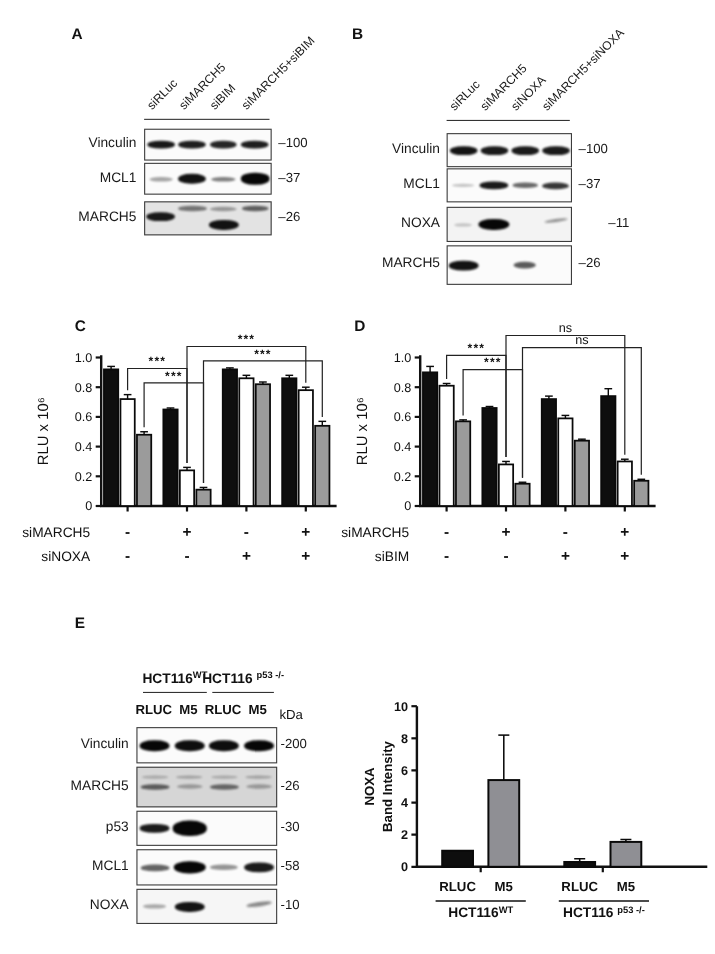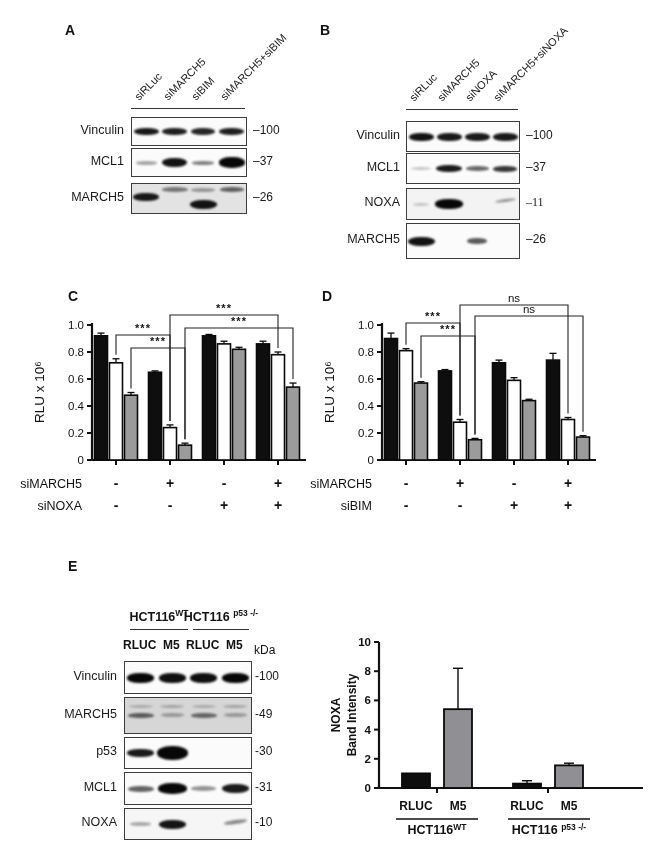--- a/index.html
+++ b/index.html
@@ -91,21 +91,21 @@
         <div class="band" style="left: 86px; top: 11.5px; width: 24px; height: 6px; opacity: 0.8;"></div>
       </div>
       <div class="rowlabel" style="left: 310px; top: 159.5px; width: 90px;">MCL1</div>
       <div class="marker" style="left: 526px; top: 159.5px;">–37</div>
       <div class="blot-box noisy" style="left: 406px; top: 188px; width: 112px; height: 30px; background: rgb(243, 243, 243);">
         <div class="band" style="left: 6px; top: 13.5px; width: 16px; height: 3px; opacity: 0.2;"></div>
         <div class="band" style="left: 28px; top: 10px; width: 28px; height: 10px; opacity: 1;"></div>
         <div class="band" style="left: 87.5px; top: 9.5px; width: 21px; height: 3px; opacity: 0.4; transform: rotate(-8deg);"></div>
       </div>
       <div class="rowlabel" style="left: 310px; top: 195px; width: 90px;">NOXA</div>
-      <div class="marker" style="left: 526px; top: 195px; font-family: Liberation Serif, serif;">–11</div>
+      <div class="marker" style="left: 553px; top: 195px;">–11</div>
       <div class="blot-box" style="left: 406px; top: 223px; width: 112px; height: 34px; background: rgb(251, 251, 251);">
         <div class="band" style="left: 0.5px; top: 12.5px; width: 27px; height: 9px; opacity: 0.95;"></div>
         <div class="band" style="left: 60px; top: 14px; width: 20px; height: 6px; opacity: 0.65;"></div>
       </div>
       <div class="rowlabel" style="left: 310px; top: 232px; width: 90px;">MARCH5</div>
       <div class="marker" style="left: 526px; top: 232px;">–26</div>
     </div>
   <div id="blotE">
       <div class="grouphdr" style="left: 99px; top: 608px;">HCT116<sup>WT</sup></div>
       <div class="grouphdr" style="left: 161px; top: 608px;">HCT116 <sup>p53 -/-</sup></div>
@@ -116,47 +116,47 @@
       <div class="lanehdr" style="left: 202.75px; top: 638px;">RLUC</div>
       <div class="lanehdr" style="left: 234.25px; top: 638px;">M5</div>
       <div class="kda" style="left: 254px; top: 643px;">kDa</div>
       <div class="blot-box" style="left: 124px; top: 661px; width: 126px; height: 31px; background: rgb(251, 251, 251);">
         <div class="band" style="left: 2.25px; top: 10.5px; width: 27px; height: 10px; opacity: 1;"></div>
         <div class="band" style="left: 33.75px; top: 10.5px; width: 27px; height: 10px; opacity: 0.97;"></div>
         <div class="band" style="left: 65.25px; top: 10.5px; width: 27px; height: 10px; opacity: 0.97;"></div>
         <div class="band" style="left: 96.75px; top: 10.5px; width: 27px; height: 10px; opacity: 1;"></div>
       </div>
       <div class="rowlabel" style="left: 27px; top: 668.5px; width: 90px;">Vinculin</div>
-      <div class="marker" style="left: 255px; top: 668.5px;">-100</div>
+      <div class="marker" style="left: 255px; top: 668.5px;">-200</div>
       <div class="blot-box noisy" style="left: 124px; top: 697px; width: 126px; height: 35px; background: rgb(214, 214, 214);">
         <div class="band" style="left: 3.75px; top: 7px; width: 24px; height: 3px; opacity: 0.22;"></div>
         <div class="band" style="left: 35.25px; top: 7px; width: 24px; height: 3px; opacity: 0.25;"></div>
         <div class="band" style="left: 66.75px; top: 7px; width: 24px; height: 3px; opacity: 0.22;"></div>
         <div class="band" style="left: 98.25px; top: 7px; width: 24px; height: 3px; opacity: 0.25;"></div>
         <div class="band" style="left: 2.75px; top: 15px; width: 26px; height: 5px; opacity: 0.6;"></div>
         <div class="band" style="left: 35.75px; top: 14.5px; width: 23px; height: 4px; opacity: 0.3;"></div>
         <div class="band" style="left: 65.75px; top: 15px; width: 26px; height: 5px; opacity: 0.55;"></div>
         <div class="band" style="left: 98.75px; top: 14.5px; width: 23px; height: 4px; opacity: 0.3;"></div>
       </div>
       <div class="rowlabel" style="left: 27px; top: 706.5px; width: 90px;">MARCH5</div>
-      <div class="marker" style="left: 255px; top: 706.5px;">-49</div>
+      <div class="marker" style="left: 255px; top: 706.5px;">-26</div>
       <div class="blot-box" style="left: 124px; top: 737px; width: 126px; height: 30px; background: rgb(251, 251, 251);">
         <div class="band" style="left: 2.25px; top: 11px; width: 27px; height: 8px; opacity: 0.92;"></div>
         <div class="band" style="left: 31.75px; top: 8px; width: 31px; height: 14px; opacity: 1;"></div>
       </div>
       <div class="rowlabel" style="left: 27px; top: 744px; width: 90px;">p53</div>
       <div class="marker" style="left: 255px; top: 744px;">-30</div>
       <div class="blot-box" style="left: 124px; top: 772px; width: 126px; height: 31px; background: rgb(251, 251, 251);">
         <div class="band" style="left: 2.75px; top: 12.5px; width: 26px; height: 6px; opacity: 0.62;"></div>
         <div class="band" style="left: 32.75px; top: 10px; width: 29px; height: 11px; opacity: 1;"></div>
         <div class="band" style="left: 66.25px; top: 13px; width: 25px; height: 5px; opacity: 0.42;"></div>
         <div class="band" style="left: 96.75px; top: 11px; width: 27px; height: 9px; opacity: 0.92;"></div>
       </div>
       <div class="rowlabel" style="left: 27px; top: 779.5px; width: 90px;">MCL1</div>
-      <div class="marker" style="left: 255px; top: 779.5px;">-31</div>
+      <div class="marker" style="left: 255px; top: 779.5px;">-58</div>
       <div class="blot-box" style="left: 124px; top: 808px; width: 126px; height: 30px; background: rgb(246, 246, 246);">
         <div class="band" style="left: 5.25px; top: 13px; width: 21px; height: 4px; opacity: 0.32;"></div>
         <div class="band" style="left: 33.75px; top: 10.5px; width: 27px; height: 9px; opacity: 0.95;"></div>
         <div class="band" style="left: 98.75px; top: 11px; width: 23px; height: 4px; opacity: 0.45; transform: rotate(-8deg);"></div>
       </div>
       <div class="rowlabel" style="left: 27px; top: 815px; width: 90px;">NOXA</div>
       <div class="marker" style="left: 255px; top: 815px;">-10</div>
     </div>
 
   <svg id="chartC" class="chart" style="left:20px;top:288px" width="290" height="237">

